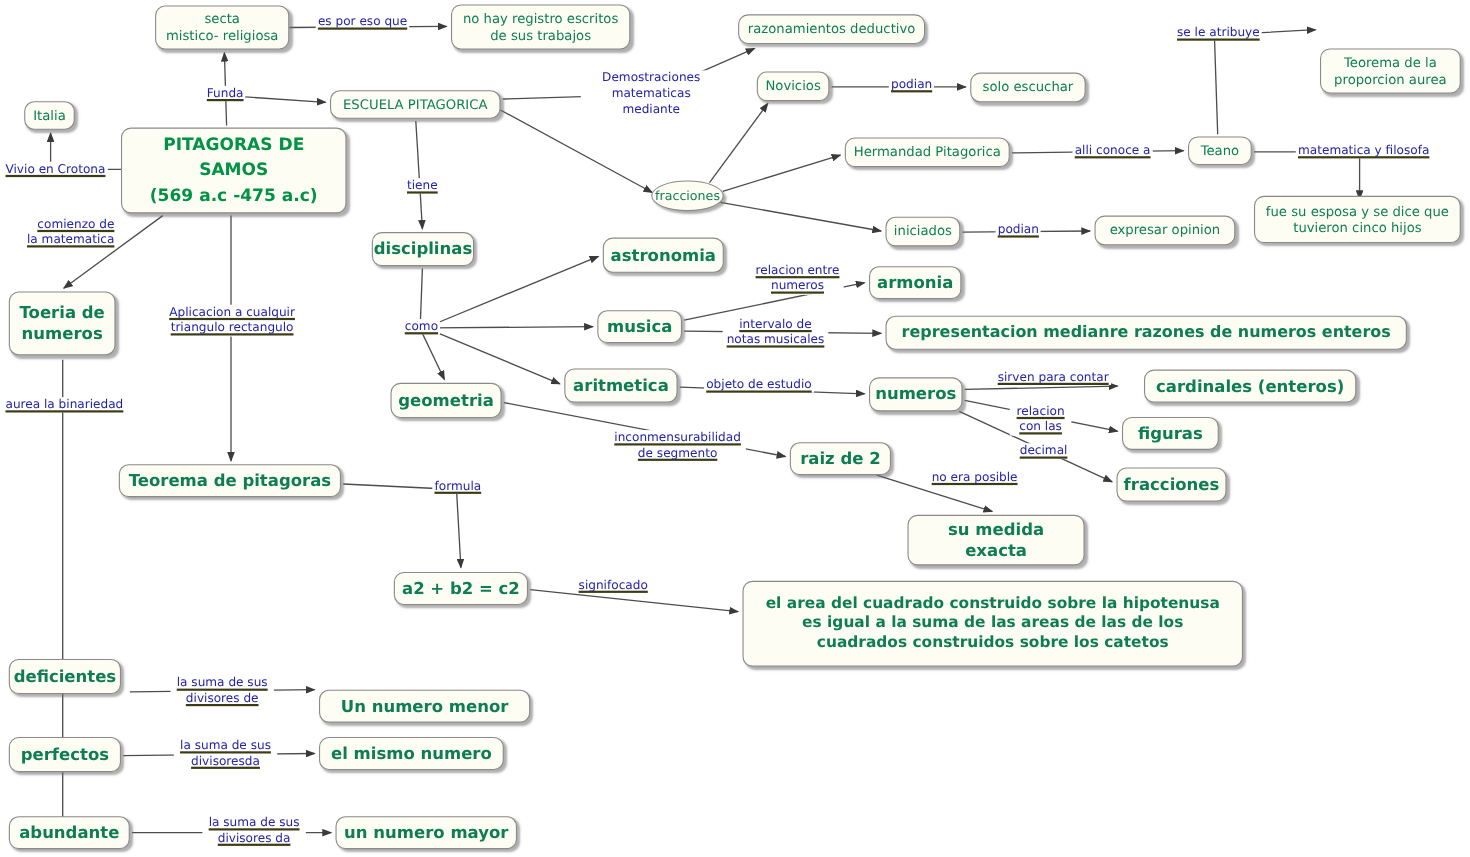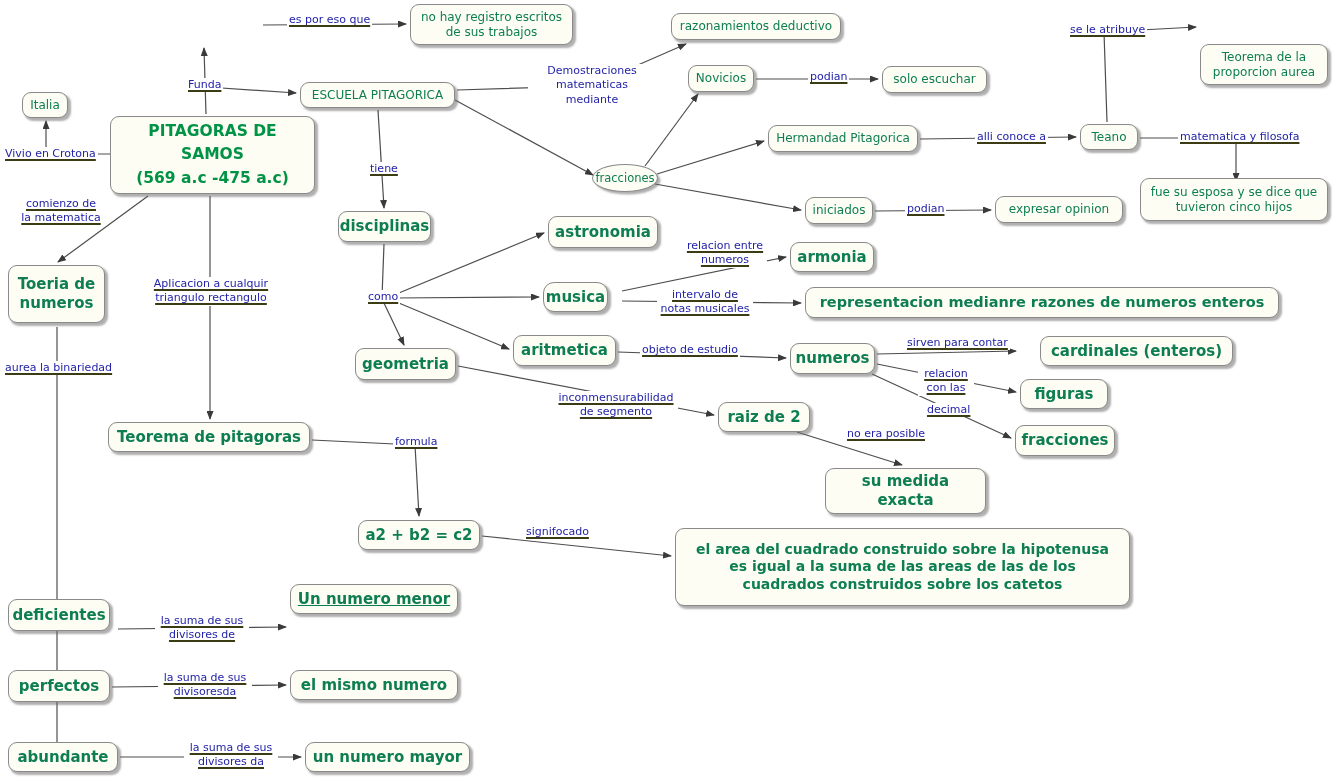--- a/index.html
+++ b/index.html
@@ -78,21 +78,21 @@
       <line x1="57" y1="327" x2="57" y2="744"></line>
       <line x1="118" y1="629" x2="286" y2="627" marker-end="url(#arrow)"></line>
       <line x1="112" y1="687" x2="286" y2="685" marker-end="url(#arrow)"></line>
       <line x1="120" y1="757" x2="301" y2="757" marker-end="url(#arrow)"></line>
     </g>
   </svg>
 
   <div class="elabel" style="left:287px;top:13px;">es por eso que</div>
   <div class="elabel" style="left:186px;top:78px;">Funda</div>
   <div class="elabel" style="left:3px;top:147px;">Vivio en Crotona</div>
-  <div class="elabel" style="left:16px;top:197px;width:86px;">comienzo de
+  <div class="elabel" style="left:16px;top:197px;width:86px;text-align:right;">comienzo de
 la matematica</div>
   <div class="elabel plain" style="left:528px;top:64px;width:124px;">Demostraciones
 matematicas mediante</div>
   <div class="elabel" style="left:808px;top:70px;">podian</div>
   <div class="elabel" style="left:975px;top:130px;">alli conoce a</div>
   <div class="elabel" style="left:1068px;top:23px;">se le atribuye</div>
   <div class="elabel" style="left:1178px;top:130px;">matematica y filosofa</div>
   <div class="elabel" style="left:368px;top:162px;">tiene</div>
   <div class="elabel" style="left:905px;top:202px;">podian</div>
   <div class="elabel" style="left:683px;top:239px;width:80px;">relacion entre
@@ -113,20 +113,22 @@
   <div class="elabel" style="left:3px;top:361px;">aurea la binariedad</div>
   <div class="elabel" style="left:393px;top:435px;text-align:center;">formula</div>
   <div class="elabel" style="left:524px;top:525px;">signifocado</div>
   <div class="elabel" style="left:155px;top:614px;width:90px;">la suma de sus
 divisores de</div>
   <div class="elabel" style="left:158px;top:671px;width:90px;">la suma de sus
 divisoresda</div>
   <div class="elabel" style="left:184px;top:741px;width:90px;">la suma de sus
 divisores da</div>
 
+  <div class="node n-sm" style="left:141px;top:5px;width:122px;min-height:40px;">secta
+mistico- religiosa</div>
   <div class="node n-sm" style="left:410px;top:4px;width:163px;min-height:41px;">no hay registro escritos
 de sus trabajos</div>
   <div class="node n-sm" style="left:671px;top:13px;width:170px;min-height:27px;">razonamientos deductivo</div>
   <div class="node n-sm" style="left:1200px;top:4px;width:128px;min-height:41px;margin-top:40px;">Teorema de la
 proporcion aurea</div>
   <div class="node n-sm" style="left:22px;top:92px;width:46px;min-height:26px;">Italia</div>
   <div class="node n-title" style="left:110px;top:116px;width:205px;height:78px;">PITAGORAS DE SAMOS
 (569 a.c -475 a.c)</div>
   <div class="node n-sm" style="left:300px;top:82px;width:155px;min-height:26px;">ESCUELA PITAGORICA</div>
   <div class="node n-sm" style="left:688px;top:65px;width:66px;min-height:27px;">Novicios</div>
@@ -134,37 +136,37 @@
   <div class="node n-sm" style="left:768px;top:125px;width:150px;min-height:27px;">Hermandad Pitagorica</div>
   <div class="node n-sm" style="left:1080px;top:124px;width:58px;min-height:26px;">Teano</div>
   <div class="node ellipse" style="left:592px;top:164px;width:66px;height:28px;">fracciones</div>
   <div class="node n-sm" style="left:805px;top:197px;width:68px;min-height:27px;">iniciados</div>
   <div class="node n-sm" style="left:995px;top:196px;width:128px;min-height:27px;">expresar opinion</div>
   <div class="node n-sm" style="left:1140px;top:178px;width:188px;min-height:43px;">fue su esposa y se dice que
 tuvieron cinco hijos</div>
   <div class="node n-md" style="left:338px;top:211px;width:93px;min-height:31px;">disciplinas</div>
   <div class="node n-md" style="left:548px;top:216px;width:110px;min-height:32px;">astronomia</div>
   <div class="node n-md" style="left:790px;top:242px;width:84px;min-height:30px;">armonia</div>
-  <div class="node n-md" style="left:543px;top:282px;width:65px;min-height:30px;border-radius:11px;">musica</div>
+  <div class="node n-md" style="left:543px;top:282px;width:77px;min-height:30px;">musica</div>
   <div class="node n-rep" style="left:805px;top:287px;width:474px;min-height:31px;">representacion medianre razones de numeros enteros</div>
   <div class="node n-md" style="left:513px;top:335px;width:103px;min-height:31px;">aritmetica</div>
   <div class="node n-md" style="left:790px;top:343px;width:85px;min-height:31px;">numeros</div>
   <div class="node n-md" style="left:1020px;top:336px;width:193px;min-height:30px;margin-left:20px;">cardinales (enteros)</div>
   <div class="node n-md" style="left:355px;top:348px;width:101px;min-height:32px;">geometria</div>
   <div class="node n-md" style="left:1020px;top:379px;width:88px;min-height:30px;">figuras</div>
   <div class="node n-md" style="left:718px;top:402px;width:92px;min-height:30px;">raiz de 2</div>
   <div class="node n-md" style="left:1015px;top:425px;width:100px;min-height:31px;">fracciones</div>
   <div class="node n-md" style="left:108px;top:422px;width:202px;min-height:30px;">Teorema de pitagoras</div>
   <div class="node n-md" style="left:825px;top:468px;width:161px;min-height:30px;">su medida exacta</div>
   <div class="node n-md" style="left:358px;top:520px;width:122px;min-height:30px;">a2 + b2 = c2</div>
   <div class="node n-big" style="left:675px;top:528px;width:455px;min-height:78px;">el area del cuadrado construido sobre la hipotenusa
 es igual a la suma de las areas de las de los
 cuadrados construidos sobre los catetos</div>
   <div class="node n-md" style="left:8px;top:265px;width:97px;min-height:58px;">Toeria de
 numeros</div>
   <div class="node n-md" style="left:8px;top:599px;width:102px;min-height:32px;">deficientes</div>
-  <div class="node n-md" style="left:290px;top:584px;width:168px;min-height:30px;text-decoration:underline;">Un numero menor</div>
+  <div class="node n-md" style="left:290px;top:627px;width:192px;min-height:30px;">Un numero menor</div>
   <div class="node n-md" style="left:8px;top:670px;width:102px;min-height:32px;">perfectos</div>
   <div class="node n-md" style="left:290px;top:670px;width:168px;min-height:30px;">el mismo numero</div>
   <div class="node n-md" style="left:8px;top:742px;width:110px;min-height:30px;">abundante</div>
   <div class="node n-md" style="left:305px;top:742px;width:165px;min-height:30px;">un numero mayor</div>
 
 </div>
 
 </body></html>

